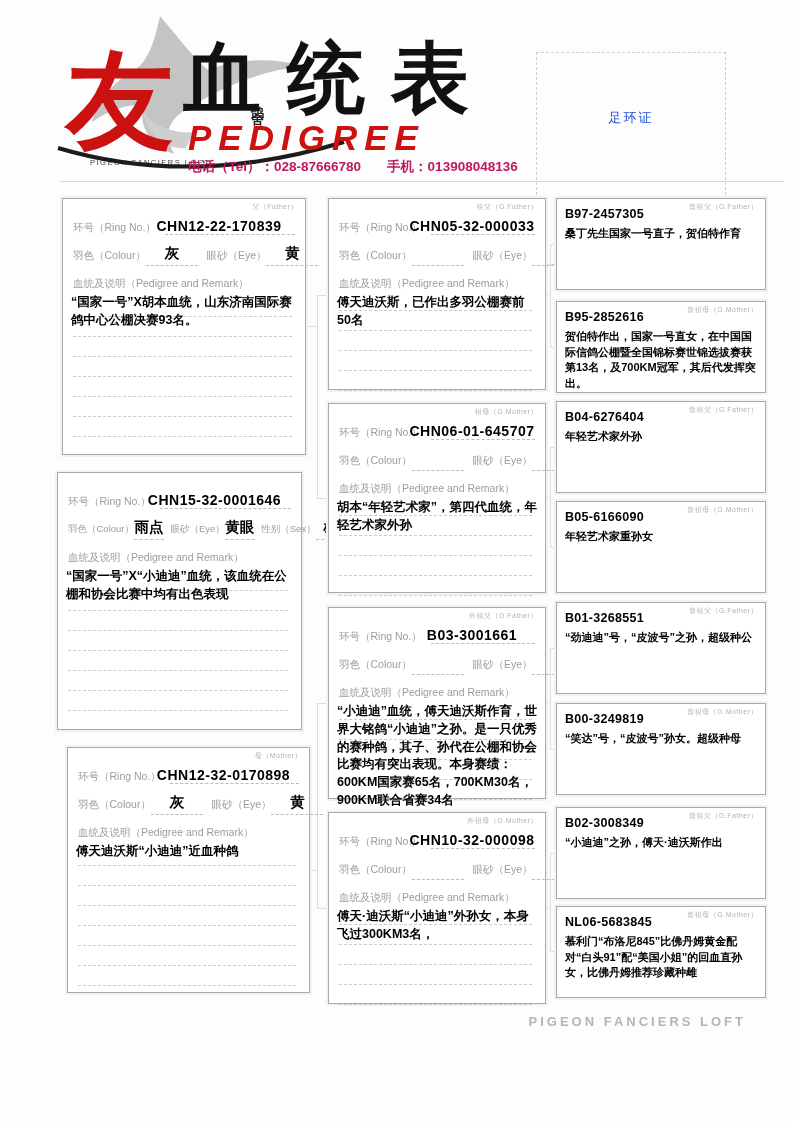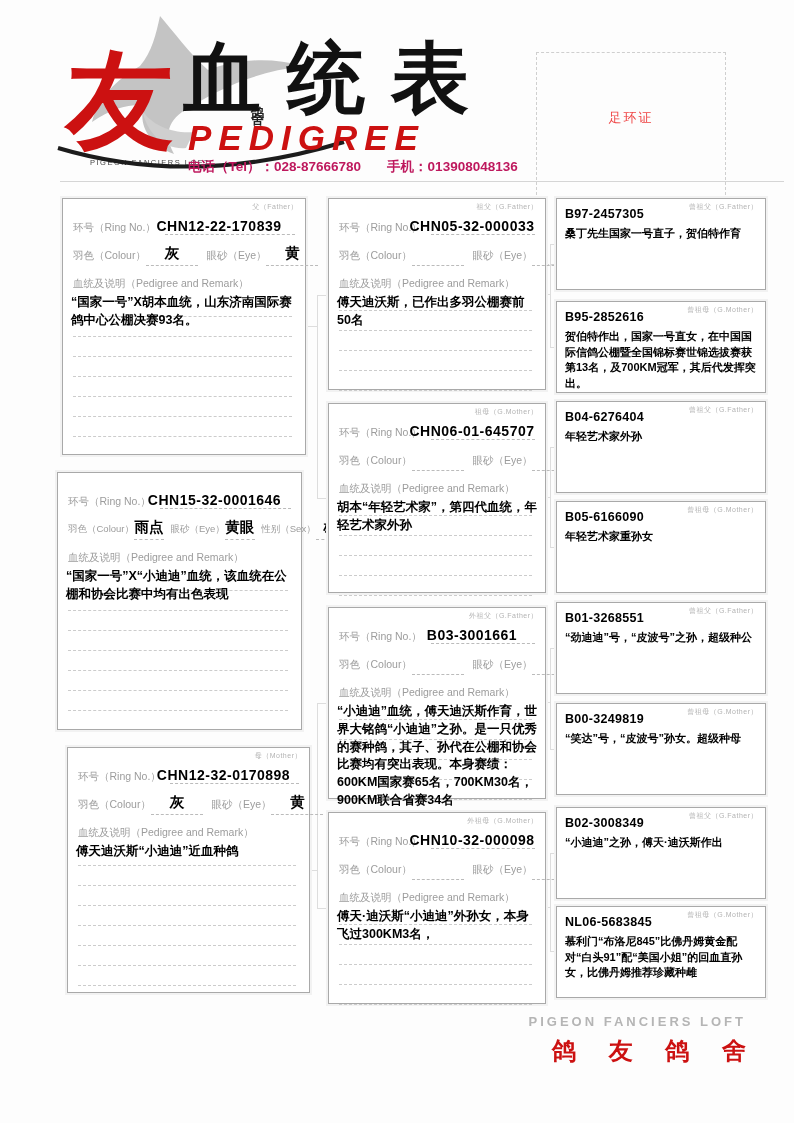--- a/index.html
+++ b/index.html
@@ -32,21 +32,21 @@
   .page-subtitle {
     position:absolute; left:188px; top:120px; font-size:35px; line-height:1;
     font-style:italic; font-weight:900; letter-spacing:7px; color:#cc1111; white-space:nowrap;
   }
   .phone-line { position:absolute; left:188px; top:158px; font-size:13.5px; font-weight:bold; color:#be185d; white-space:nowrap; }
   .phone-line .sep { display:inline-block; width:26px; }
   .ring-cert {
     position:absolute; left:536px; top:52px; width:190px; height:213px;
     border:1px dashed #cfcfcf; text-align:center;
   }
-  .ring-cert span { position:absolute; left:0; right:0; top:56px; font-size:13px; color:#ef4444; letter-spacing:2px; }
+  .ring-cert span { position:absolute; left:0; right:0; top:56px; font-size:13px; color:#1d4ed8; letter-spacing:2px; }
   .hdr-divider { position:absolute; left:60px; top:181px; width:724px; height:1px; background:#d5d5d5; }
 
   
   .box { position:absolute; background:#fff; border:1px solid #a9a9a9; box-shadow:0 0 0 2px #f2f2f2; }
   .corner { position:absolute; top:3px; right:7px; font-size:7px; color:#b3b3b3; letter-spacing:0.5px; }
   .lbl { color:#9c9c9c; font-size:10.5px; white-space:nowrap; }
   .ring-row { position:relative; margin:17px 10px 0 10px; height:22px; }
   .ring-row .lbl { position:absolute; left:0; bottom:3px; }
   .ring-row .line { position:absolute; left:92px; right:0; bottom:3px; border-bottom:1px dashed #bbb; }
   .ring-val {
@@ -339,16 +339,15 @@
     <div class="txt">“小迪迪”之孙，傅天·迪沃斯作出</div>
   </div>
   <div class="gbox g7">
     <span class="corner">曾祖母（G.Mother）</span>
     <div class="ring">NL06-5683845</div>
     <div class="txt">慕利门“布洛尼845”比佛丹姆黄金配对“白头91”配“美国小姐”的回血直孙女，比佛丹姆推荐珍藏种雌</div>
   </div>
 
   <div class="footer">
     <div class="en">PIGEON FANCIERS LOFT</div>
-    <div class="cn">鸽 友 鸽 舍</div>
   </div>
 
 </div>
 
 </body></html>

